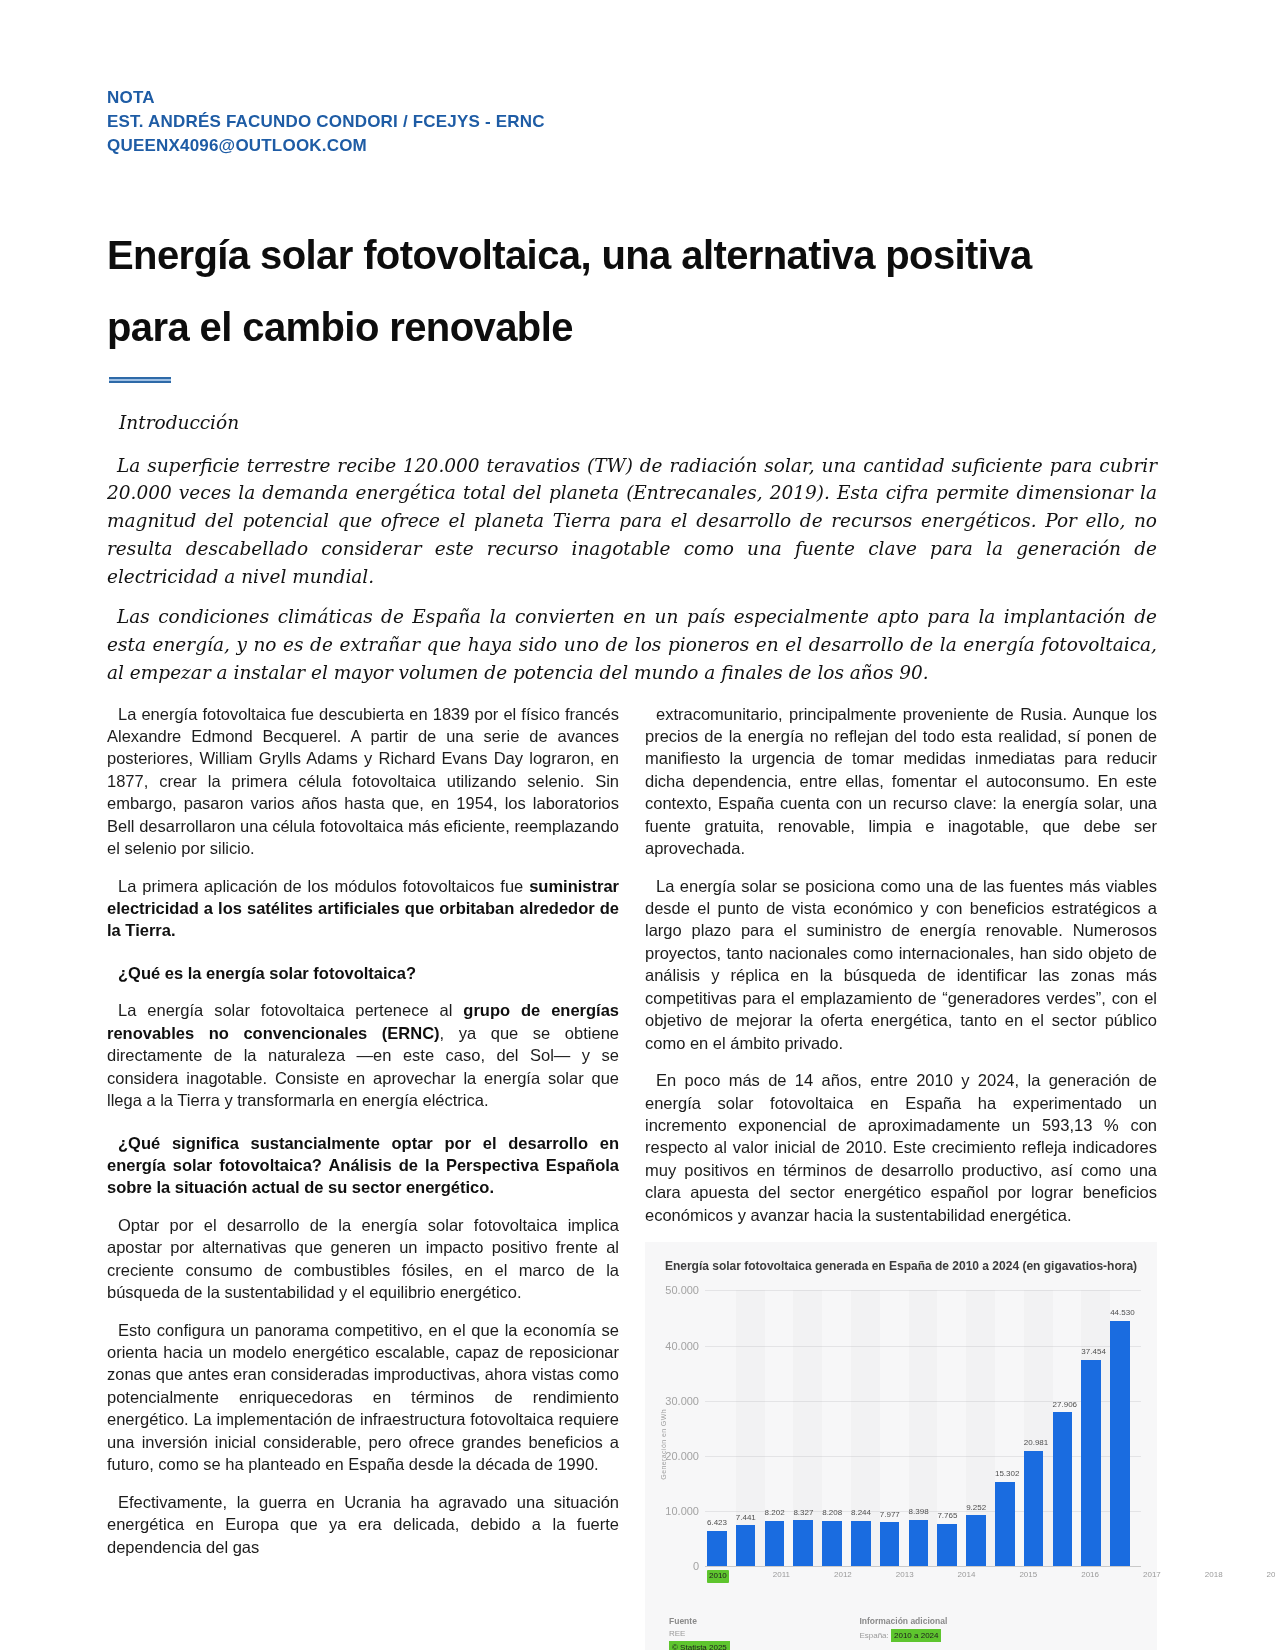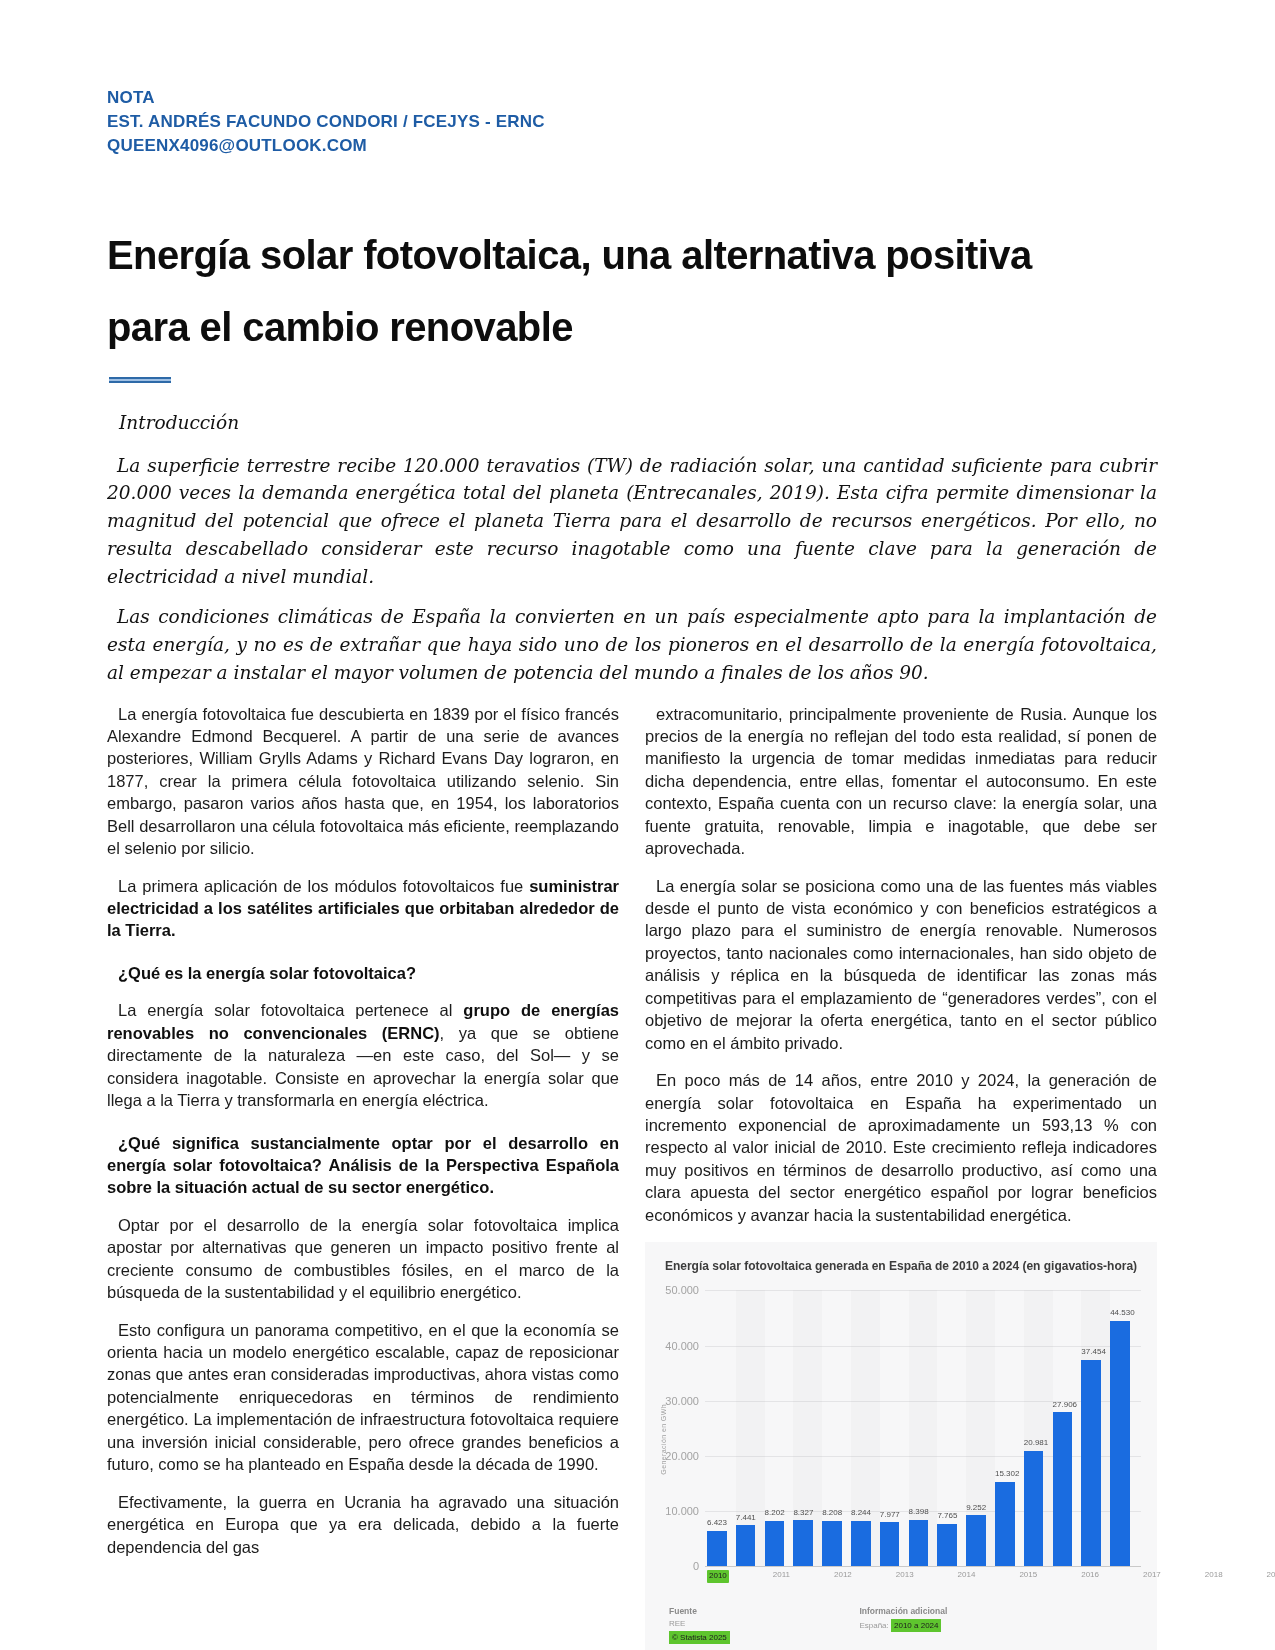--- a/index.html
+++ b/index.html
@@ -38,21 +38,21 @@
   .grid{position:absolute;left:0;right:0;height:1px;background:#e4e4e6;}
   .grid.base{background:#c9c9c9;}
   .ytick{position:absolute;right:100%;padding-right:6px;transform:translateY(-50%);
      font-size:11px;color:#a3a3a3;white-space:nowrap;}
   .bars{position:absolute;inset:0;display:flex;align-items:flex-end;padding:0 2px;}
   .slot{flex:1;display:flex;flex-direction:column;justify-content:flex-end;
      height:100%;position:relative;}
   .slot.shaded{background:rgba(120,120,130,0.04);}
   .bar{width:68%;min-height:2px;}
   .blabel{font-size:8px;color:#4f4f4f;margin-bottom:2px;white-space:nowrap;}
-  .xlabels{display:flex;padding:0 2px;margin:4px 4px 4px 34px;gap:44px;}
+  .xlabels{display:flex;padding:0 2px;margin:4px 4px 14px 34px;gap:44px;}
   .slotx{flex:1;text-align:center;font-size:8px;color:#9b9b9b;}
   .slotx .pill{display:inline-block;color:#1d1d1d;padding:1px 2px;border-radius:1px;}
   .chart-footer{display:flex;margin:18px 0 2px 12px;font-size:8px;color:#9b9b9b;line-height:1.5;}
   .src{width:40%;}
   .flabel{font-weight:bold;color:#8a8a8a;font-size:8.5px;}
   .green{display:inline-block;background:#5ec52e;color:#1d1d1d;padding:0.5px 3px;margin-top:1px;}
   
   .page-footer{position:absolute;left:107px;top:1552px;width:500px;font-size:15px;color:#111;}
   .pub{font-weight:bold;display:inline-block;letter-spacing:0.2px;}
   .pnum{position:absolute;left:305px;top:0;}

